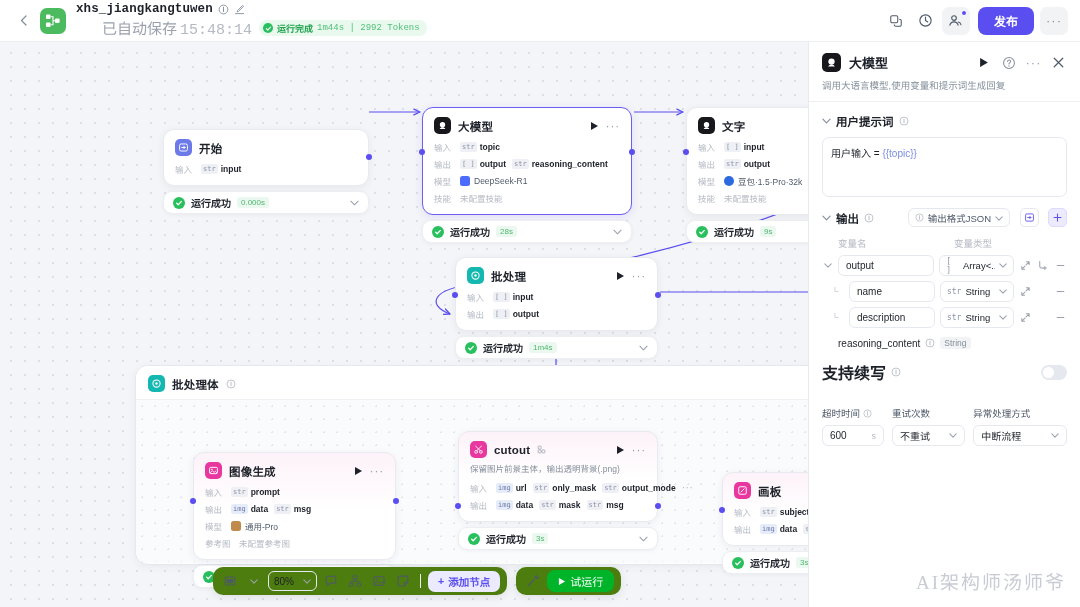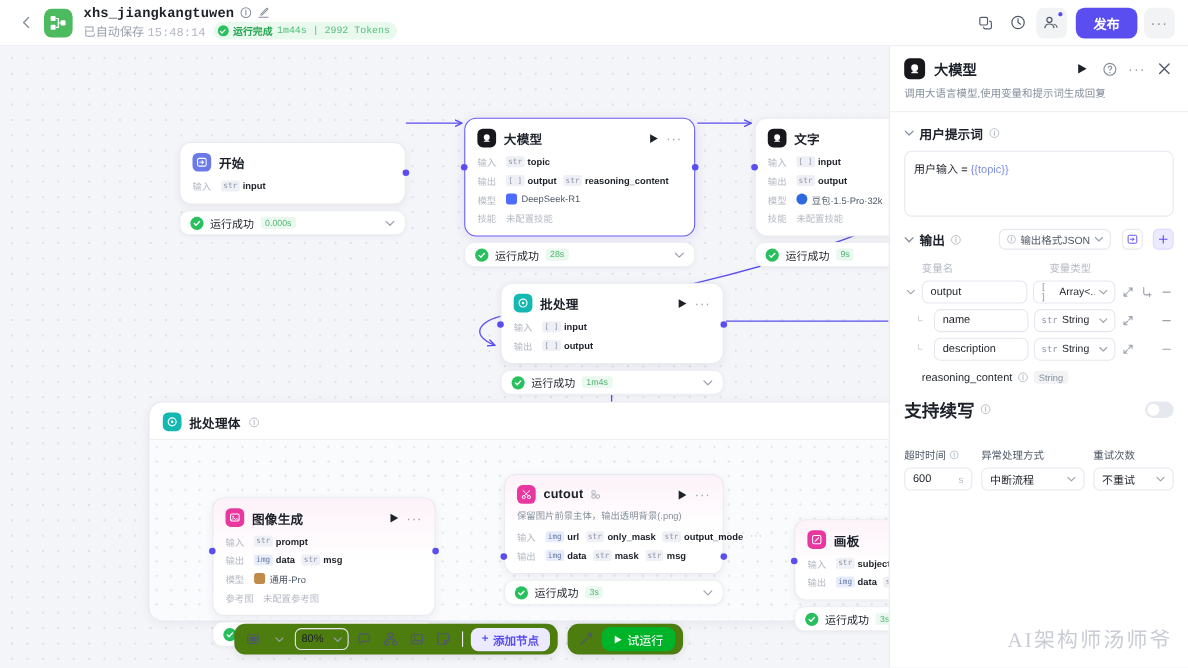--- a/index.html
+++ b/index.html
@@ -26,21 +26,21 @@
   .app-logo {
     width: 26px; height: 26px; border-radius: 7px; background: #4cbb5f;
     margin: 0 10px 0 6px; flex: 0 0 auto; position: relative;
   }
   .app-logo svg { position: absolute; left: 5px; top: 5px; }
   .title-block { display: flex; flex-direction: column; justify-content: center; gap: 1px; font-family: Liberation Mono, monospace; }
   .title-row { display: flex; align-items: center; gap: 5px; }
   .title-row .wf-title { font-size: 12.5px; font-weight: bold; color: #1d2129; letter-spacing: .1px; }
   .ico-sm { width: 11px; height: 11px; color: #86909c; display: inline-flex; }
   .sub-row { display: flex; align-items: center; gap: 7px; }
-  .autosave { font-size: 11px; color: #9aa1ad; white-space: nowrap; }
+  .autosave { font-size: 15px; color: #9aa1ad; white-space: nowrap; margin-left: 26px; }
   .autosave .ts { color: #b4b9c3; margin-left: 3px; }
   .run-pill {
     display: flex; align-items: center; gap: 4px; background: #e9f9ee;
     border-radius: 9px; padding: 1.5px 7px 1.5px 4px; white-space: nowrap;
   }
   .run-pill .dot-ok {
     width: 10px; height: 10px; border-radius: 50%; background: #27c05d;
     display: inline-flex; align-items: center; justify-content: center; flex: 0 0 auto;
   }
   .run-pill .dot-ok svg { display:block; }
@@ -112,21 +112,21 @@
 
   .status-bar {
     margin-top: 5px; background: #fff; border-radius: 9px; border: 1px solid #eceef2;
     height: 23px; display: flex; align-items: center; padding: 0 9px; gap: 6px;
     box-shadow: 0 1px 4px rgba(20,25,50,.05);
   }
   .status-bar .ok-ic {
     width: 12px; height: 12px; border-radius: 50%; background: #27c05d; flex: 0 0 auto;
     display: flex; align-items: center; justify-content: center;
   }
-  .status-bar .s-text { font-size: 10px; font-weight: normal; color: #1d2129; }
+  .status-bar .s-text { font-size: 10px; font-weight: bold; color: #1d2129; }
   .status-bar .s-time {
     font-size: 8px; color: #4fb870; background: #eaf8ef; border-radius: 3px; padding: 1px 4px;
   }
   .status-bar .caret { margin-left: auto; color: #9aa1ad; font-size: 9px; }
 
   .port {
     position: absolute; width: 6px; height: 6px; border-radius: 50%;
     background: #5a4ef0; z-index: 8;
   }
 
@@ -1095,42 +1095,42 @@
                     <circle cx="6" cy="6" r="4.8" stroke="#b4b9c3" stroke-width="1"></circle>
                     <path d="M6 5.3v3M6 3.6v.8" stroke="#b4b9c3" stroke-width="1.1" stroke-linecap="round"></path>
                   </svg>
               </span>
             </span>
             <span class="fbox">
               <span>600</span>
               <span class="unit">s</span>
             </span>
           </div>
+          <div class="fcol" style="width:78px">
+            <span class="flabel">重试次数</span>
+            <span class="fbox">
+              <span>不重试</span>
+              <span class="cv">
+                <svg width="8" height="5" viewBox="0 0 10 6" fill="none">
+                    <path d="M1 1l4 4 4-4" stroke="#9aa1ad" stroke-width="1.3" stroke-linecap="round" stroke-linejoin="round"></path>
+                  </svg>
+              </span>
+            </span>
+          </div>
           <div class="fcol" style="width:100px">
             <span class="flabel">异常处理方式</span>
             <span class="fbox">
               <span>中断流程</span>
               <span class="cv">
                 <svg width="8" height="5" viewBox="0 0 10 6" fill="none">
                     <path d="M1 1l4 4 4-4" stroke="#9aa1ad" stroke-width="1.3" stroke-linecap="round" stroke-linejoin="round"></path>
                   </svg>
               </span>
             </span>
           </div>
-          <div class="fcol" style="width:78px">
-            <span class="flabel">重试次数</span>
-            <span class="fbox">
-              <span>不重试</span>
-              <span class="cv">
-                <svg width="8" height="5" viewBox="0 0 10 6" fill="none">
-                    <path d="M1 1l4 4 4-4" stroke="#9aa1ad" stroke-width="1.3" stroke-linecap="round" stroke-linejoin="round"></path>
-                  </svg>
-              </span>
-            </span>
-          </div>
         </div>
       </div>
 
     </div>
   </div>
 
   <div class="watermark">AI架构师汤师爷</div>
 
 </div>
 

